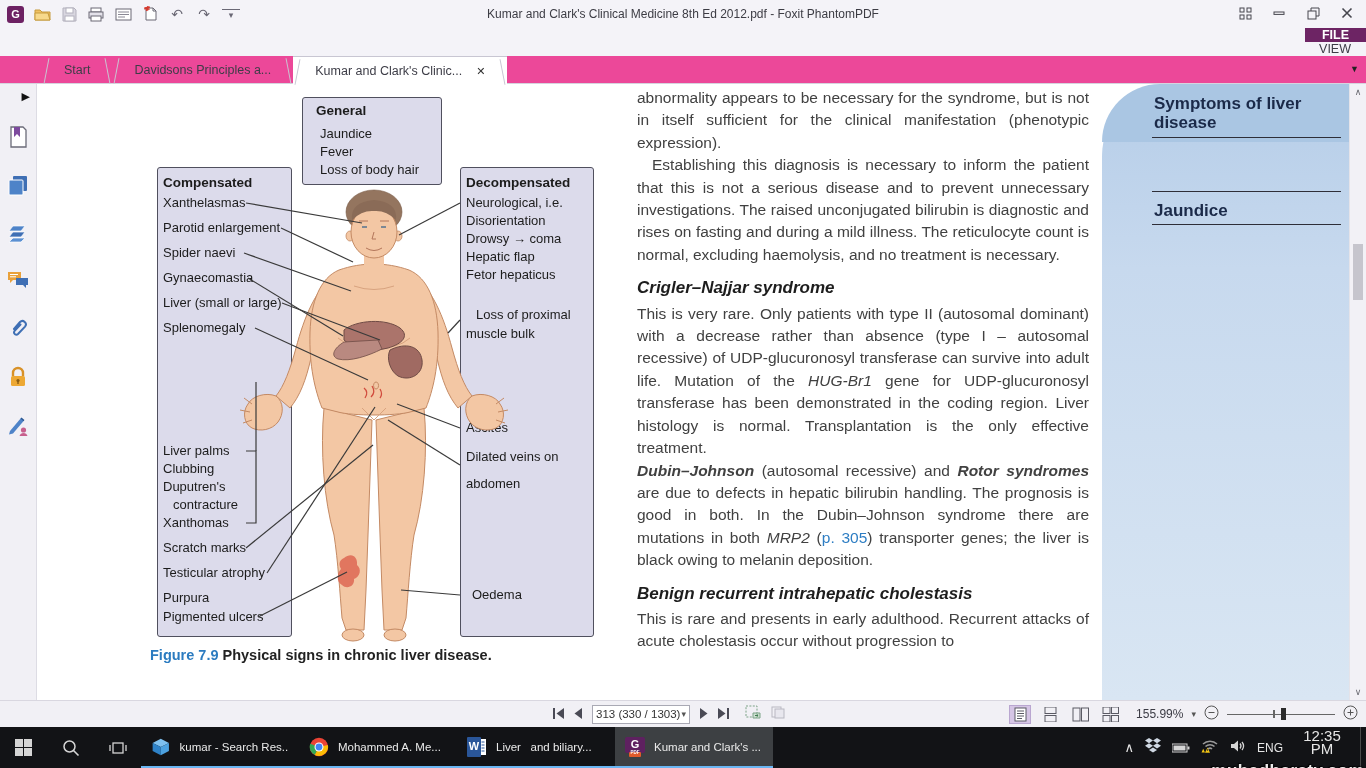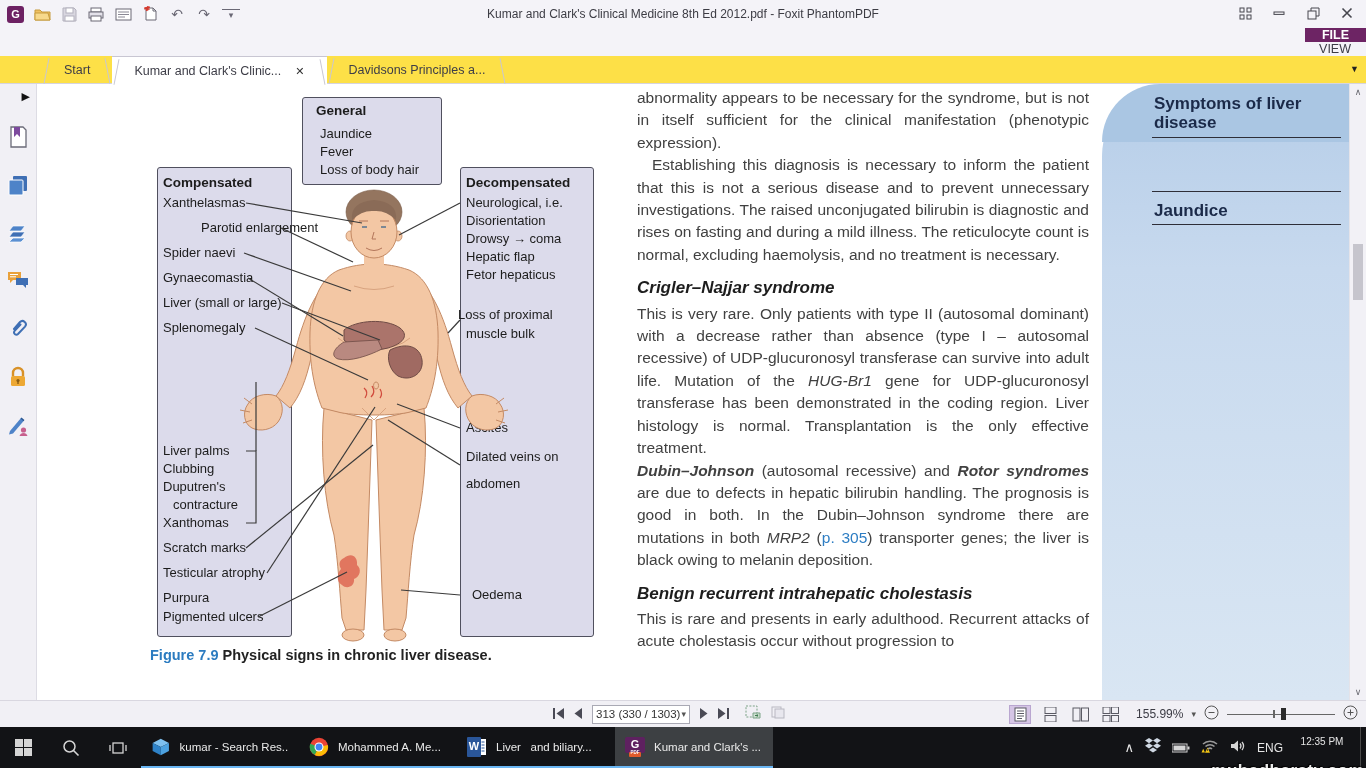--- a/index.html
+++ b/index.html
@@ -21,21 +21,21 @@
   .rtab { padding:0 15px; display:flex; align-items:center; font-size:12.5px; color:#3c3c46; }
   .rtab.file { background:#6d2464; color:#fff; padding:0 17px; margin-left:8px; font-weight:bold; }
   .rspacer { flex:1; }
   .findcluster { display:flex; align-items:center; gap:9px; padding-right:10px; }
   .find-box { width:112px; height:20px; border:1px solid #b9b8c4; background:#3b82f6; display:flex; align-items:center; padding:0 3px; }
   .find-box input { border:none; outline:none; flex:1; width:70px; font-size:11.5px; font-family:"Liberation Sans",sans-serif; color:#555; }
   .gray-glyph { color:#8a8994; font-size:13px; }
   .lightgray-glyph { color:#cdccd6; font-size:13px; }
 
   
-  .tabrow { position:absolute; left:0; top:56px; width:1366px; height:28px; background:#fde047; border-bottom:1px solid #d6d4de; display:flex; padding-left:42px; }
+  .tabrow { position:absolute; left:0; top:56px; width:1366px; height:28px; background:#ec4899; border-bottom:1px solid #d6d4de; display:flex; padding-left:42px; }
   .dtab { position:relative; height:28px; display:flex; align-items:center; padding:0 22px; font-size:12.5px; color:#3d3d47; }
   .dtab::before, .dtab::after { content:''; position:absolute; top:2px; bottom:0; width:1px; background:#c8c6d2; }
   .dtab::before { left:4px; transform:rotate(11deg); }
   .dtab::after { right:4px; transform:rotate(-11deg); }
   .dtab.active { background:#fff; z-index:2; border-top:1px solid #c8c6d2; margin-bottom:-1px; height:29px; }
   .dtab .closex { margin-left:14px; font-size:11px; color:#333; }
   .tab-overflow { position:absolute; right:7px; top:8px; font-size:9px; color:#222; }
 
   
   .leftbar { position:absolute; left:0; top:84px; width:37px; height:616px; background:#f1f0f5; border-right:1px solid #dddce4; display:flex; flex-direction:column; align-items:center; gap:23px; padding-top:6px; }
@@ -93,21 +93,21 @@
   .zslider .thumb { position:absolute; left:54px; top:1px; width:5px; height:12px; background:#2b2b2b; }
 
   
   .taskbar { position:absolute; left:0; top:727px; width:1366px; height:41px; background:#121316; display:flex; align-items:stretch; color:#e6e6e6; }
   .tbtn { width:47px; display:flex; align-items:center; justify-content:center; }
   .tapp { width:158px; display:flex; align-items:center; gap:9px; padding:0 10px; border-bottom:2px solid #6ab6f3; font-size:11.5px; color:#eaeaea; }
   .tapp.active { background:#3d4043; }
   .tapp .tlabel { white-space:pre; overflow:hidden; }
   .tray { margin-left:auto; display:flex; align-items:center; gap:11px; padding-right:10px; position:relative; }
   .tray .txt { font-size:12px; color:#e6e6e6; }
-  .timeblock { font-size:10px; text-align:center; width:56px; line-height:13px; margin-top:-12px; }
+  .timeblock { font-size:15px; text-align:center; width:56px; line-height:13px; margin-top:-12px; }
   .watermark { position:absolute; right:-4px; bottom:-13px; font-size:17px; font-weight:bold; color:rgba(255,255,255,.92); text-shadow:0 0 2px #000,1px 1px 1px #000,-1px -1px 1px #000; letter-spacing:.5px; }
   .showdesk { width:6px; border-left:1px solid #4a4a4a; }
 </style>
 </head>
 <body>
 
 <div class="screen">
 
   <div class="titlebar">
     <div class="qat">
@@ -210,27 +210,27 @@
       <span class="lightgray-glyph">◁</span>
       <span class="lightgray-glyph">▷</span>
       <span class="gray-glyph">♡</span>
     </div>
   </div>
 
   <div class="tabrow">
     <div class="dtab">
         <span>Start</span>
       </div>
+    <div class="dtab">
+        <span>Davidsons Principles a...</span>
+      </div>
     <div class="dtab active">
       <span>Kumar and Clark's Clinic...</span>
       <span class="closex">✕</span>
     </div>
-    <div class="dtab">
-        <span>Davidsons Principles a...</span>
-      </div>
     <span class="tab-overflow">▼</span>
   </div>
 
   <div class="leftbar">
     <span class="pexp">▶</span>
     <span>
       <svg width="20" height="22" viewBox="0 0 20 22">
           <path d="M3 1 h12 l3 3 v17 h-15 z" fill="#fff" stroke="#6b6b78" stroke-width="1.3"></path>
           <path d="M6 1 v10 l3 -3 l3 3 v-10 z" fill="#7d4a9e"></path>
         </svg>
@@ -285,42 +285,42 @@
       <div class="fbox fbox-comp"></div>
       <div class="fbox fbox-decomp"></div>
 
       <div class="flabel ftitle" style="left:168px;top:13px;">General</div>
       <div class="flabel" style="left:172px;top:36px;">Jaundice</div>
       <div class="flabel" style="left:172px;top:54px;">Fever</div>
       <div class="flabel" style="left:172px;top:72px;">Loss of body hair</div>
 
       <div class="flabel ftitle" style="left:15px;top:85px;">Compensated</div>
       <div class="flabel" style="left:15px;top:105px;">Xanthelasmas</div>
-      <div class="flabel" style="left:15px;top:130px;margin-left:38px;">Parotid enlargement</div>
+      <div class="flabel" style="left:15px;top:130px;">Parotid enlargement</div>
       <div class="flabel" style="left:15px;top:155px;">Spider naevi</div>
       <div class="flabel" style="left:15px;top:180px;">Gynaecomastia</div>
       <div class="flabel" style="left:15px;top:205px;">Liver (small or large)</div>
       <div class="flabel" style="left:15px;top:230px;">Splenomegaly</div>
       <div class="flabel" style="left:15px;top:353px;">Liver palms</div>
       <div class="flabel" style="left:15px;top:371px;">Clubbing</div>
       <div class="flabel" style="left:15px;top:389px;">Duputren's</div>
       <div class="flabel" style="left:25px;top:407px;">contracture</div>
       <div class="flabel" style="left:15px;top:425px;">Xanthomas</div>
       <div class="flabel" style="left:15px;top:450px;">Scratch marks</div>
       <div class="flabel" style="left:15px;top:475px;">Testicular atrophy</div>
       <div class="flabel" style="left:15px;top:500px;">Purpura</div>
       <div class="flabel" style="left:15px;top:519px;">Pigmented ulcers</div>
 
       <div class="flabel ftitle" style="left:318px;top:85px;">Decompensated</div>
       <div class="flabel" style="left:318px;top:105px;">Neurological, i.e.</div>
       <div class="flabel" style="left:318px;top:123px;">Disorientation</div>
       <div class="flabel" style="left:318px;top:141px;">Drowsy → coma</div>
       <div class="flabel" style="left:318px;top:159px;">Hepatic flap</div>
       <div class="flabel" style="left:318px;top:177px;">Fetor hepaticus</div>
-      <div class="flabel" style="left:310px;top:217px;">Loss of proximal</div>
+      <div class="flabel" style="left:328px;top:217px;">Loss of proximal</div>
       <div class="flabel" style="left:318px;top:236px;">muscle bulk</div>
       <div class="flabel" style="left:318px;top:330px;">Ascites</div>
       <div class="flabel" style="left:318px;top:359px;">Dilated veins on</div>
       <div class="flabel" style="left:318px;top:386px;">abdomen</div>
       <div class="flabel" style="left:324px;top:497px;">Oedema</div>
 
       <svg class="figsvg" width="470" height="580" viewBox="0 0 470 580">
 
         <g fill="#f3c7a4" stroke="#c48a64" stroke-width="1">
           <path d="M 191,182 C 168,196 156,228 148,258 C 142,280 136,296 128,306 L 142,318 C 152,306 158,290 163,268 C 170,238 180,208 199,192 Z"></path>

